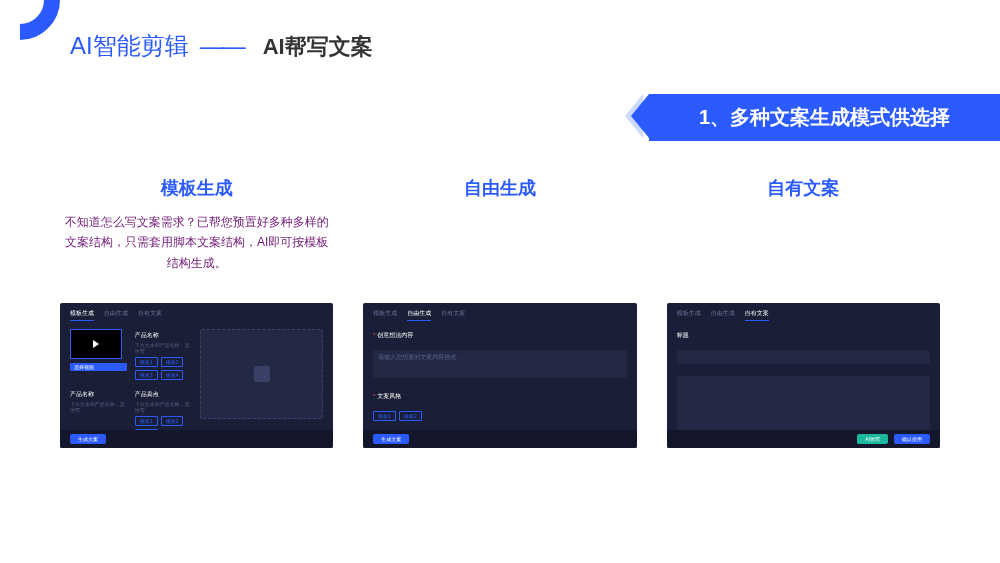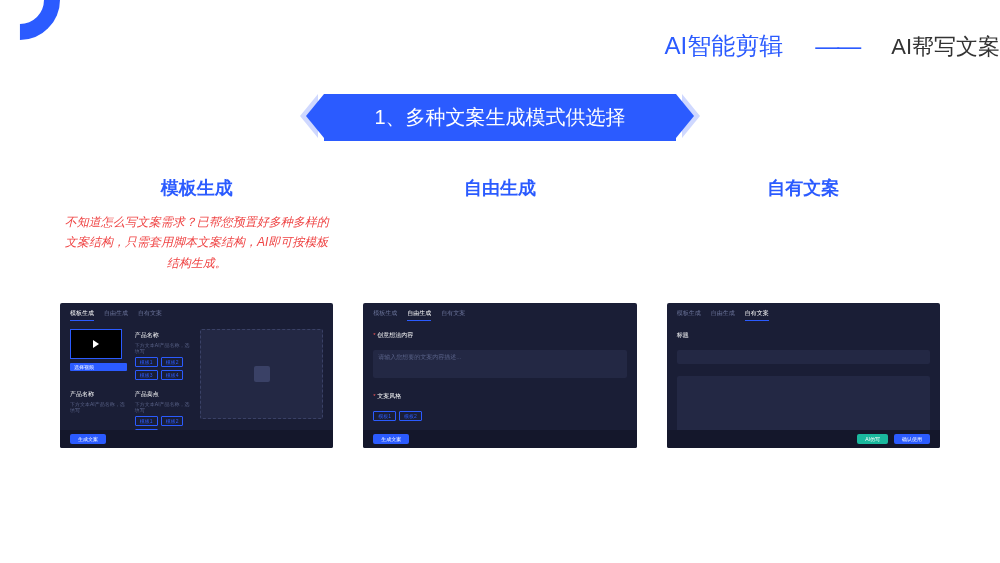--- a/index.html
+++ b/index.html
@@ -20,30 +20,30 @@
   border: 16px solid #2b5bff;
   border-radius: 50%;
   border-top-color: transparent;
   border-left-color: transparent;
   transform: rotate(-45deg);
 }
 .header {
   padding: 30px 0 0 70px;
   display: flex;
   align-items: baseline;
-  gap: 32px;
-  justify-content: flex-end;
+  gap: 11px;
 }
 .header-title-main { color: #2b5bff; font-size: 24px; font-weight: 400; }
 .header-dash { color: #2b5bff; font-size: 24px; letter-spacing: -2px; }
-.header-title-sub { color: #333; font-size: 22px; font-weight: 400; }
+.header-title-sub { color: #333; font-size: 22px; font-weight: 700; margin-left: 8px; }
 .banner-wrap {
   display: flex;
-  justify-content: center;
+  justify-content: flex-end;
   margin-top: 32px;
+  font-weight: bold;
 }
 .banner {
   background: #2b5bff;
   color: #fff;
   font-size: 20px;
   padding: 10px 50px;
   position: relative;
 }
 .banner::before, .banner::after {
   content: "";
@@ -76,24 +76,23 @@
 }
 .card-title {
   text-align: center;
   color: #2b5bff;
   font-size: 18px;
   font-weight: 700;
   margin-bottom: 12px;
 }
 .card-desc {
   text-align: center;
-  color: #ef4444;
+  color: #701a75;
   font-size: 12px;
   line-height: 1.7;
-  font-style: italic;
 }
 .screenshots {
   display: flex;
   justify-content: center;
   gap: 30px;
   margin-top: 30px;
   padding: 0 60px;
 }
 .shot {
   flex: 1;

